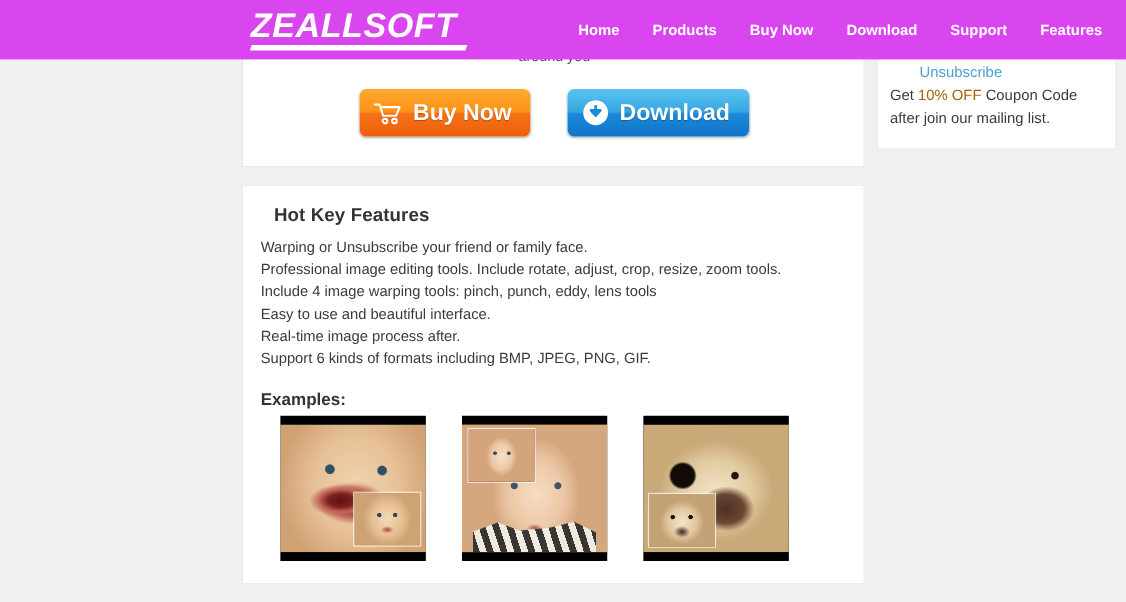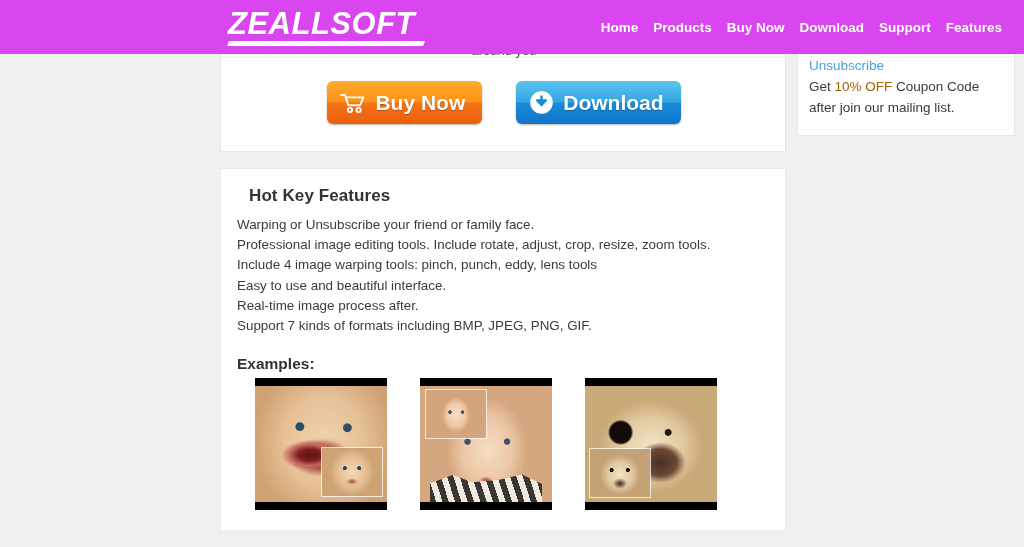--- a/index.html
+++ b/index.html
@@ -33,21 +33,21 @@
   .logo-underline {
     position: absolute; left: 228px; top: 41px;
     width: 196px; height: 5px;
     background: #ffffff;
     transform: skewX(-18deg);
   }
   .nav {
     position: absolute; right: 22px; top: 0;
     height: 54px;
     display: flex; align-items: center;
-    gap: 15px;
+    gap: 30px;
   }
   .nav-item {
     color: #ffffff;
     font-size: 13.5px;
     font-weight: bold;
     text-decoration: none;
     white-space: nowrap;
     cursor: pointer;
   }
 
@@ -109,20 +109,21 @@
     position: absolute; left: 11px; top: 110px;
     width: 200px;
   }
   .unsub {
     display: block;
     color: #4a9fd8;
     font-size: 13.5px;
     text-decoration: none;
     line-height: 21px;
     cursor: pointer;
+    margin-left: 27px;
   }
   .coupon {
     font-size: 13.5px;
     color: #3b3b3b;
     line-height: 21px;
   }
   .coupon .hl { color: #a16207; }
 
   
   .main-panel {
@@ -294,21 +295,21 @@
 
   <div class="main-panel">
     <div class="h-feat">Hot Key Features</div>
 
     <div class="feat-list">
       <div class="feat-line">Warping or Unsubscribe your friend or family face.</div>
       <div class="feat-line">Professional image editing tools. Include rotate, adjust, crop, resize, zoom tools.</div>
       <div class="feat-line">Include 4 image warping tools: pinch, punch, eddy, lens tools</div>
       <div class="feat-line">Easy to use and beautiful interface.</div>
       <div class="feat-line">Real-time image process after.</div>
-      <div class="feat-line">Support 7 kinds of formats including BMP, JPEG, PNG, GIF.</div>
+      <div class="feat-line">Support 6 kinds of formats including BMP, JPEG, PNG, GIF.</div>
     </div>
 
     <div class="h-ex">Examples:</div>
 
     <div class="examples">
 
       <div class="ex">
         <div class="ex1-bg">
             <div class="ex1-mouth"></div>
           </div>

